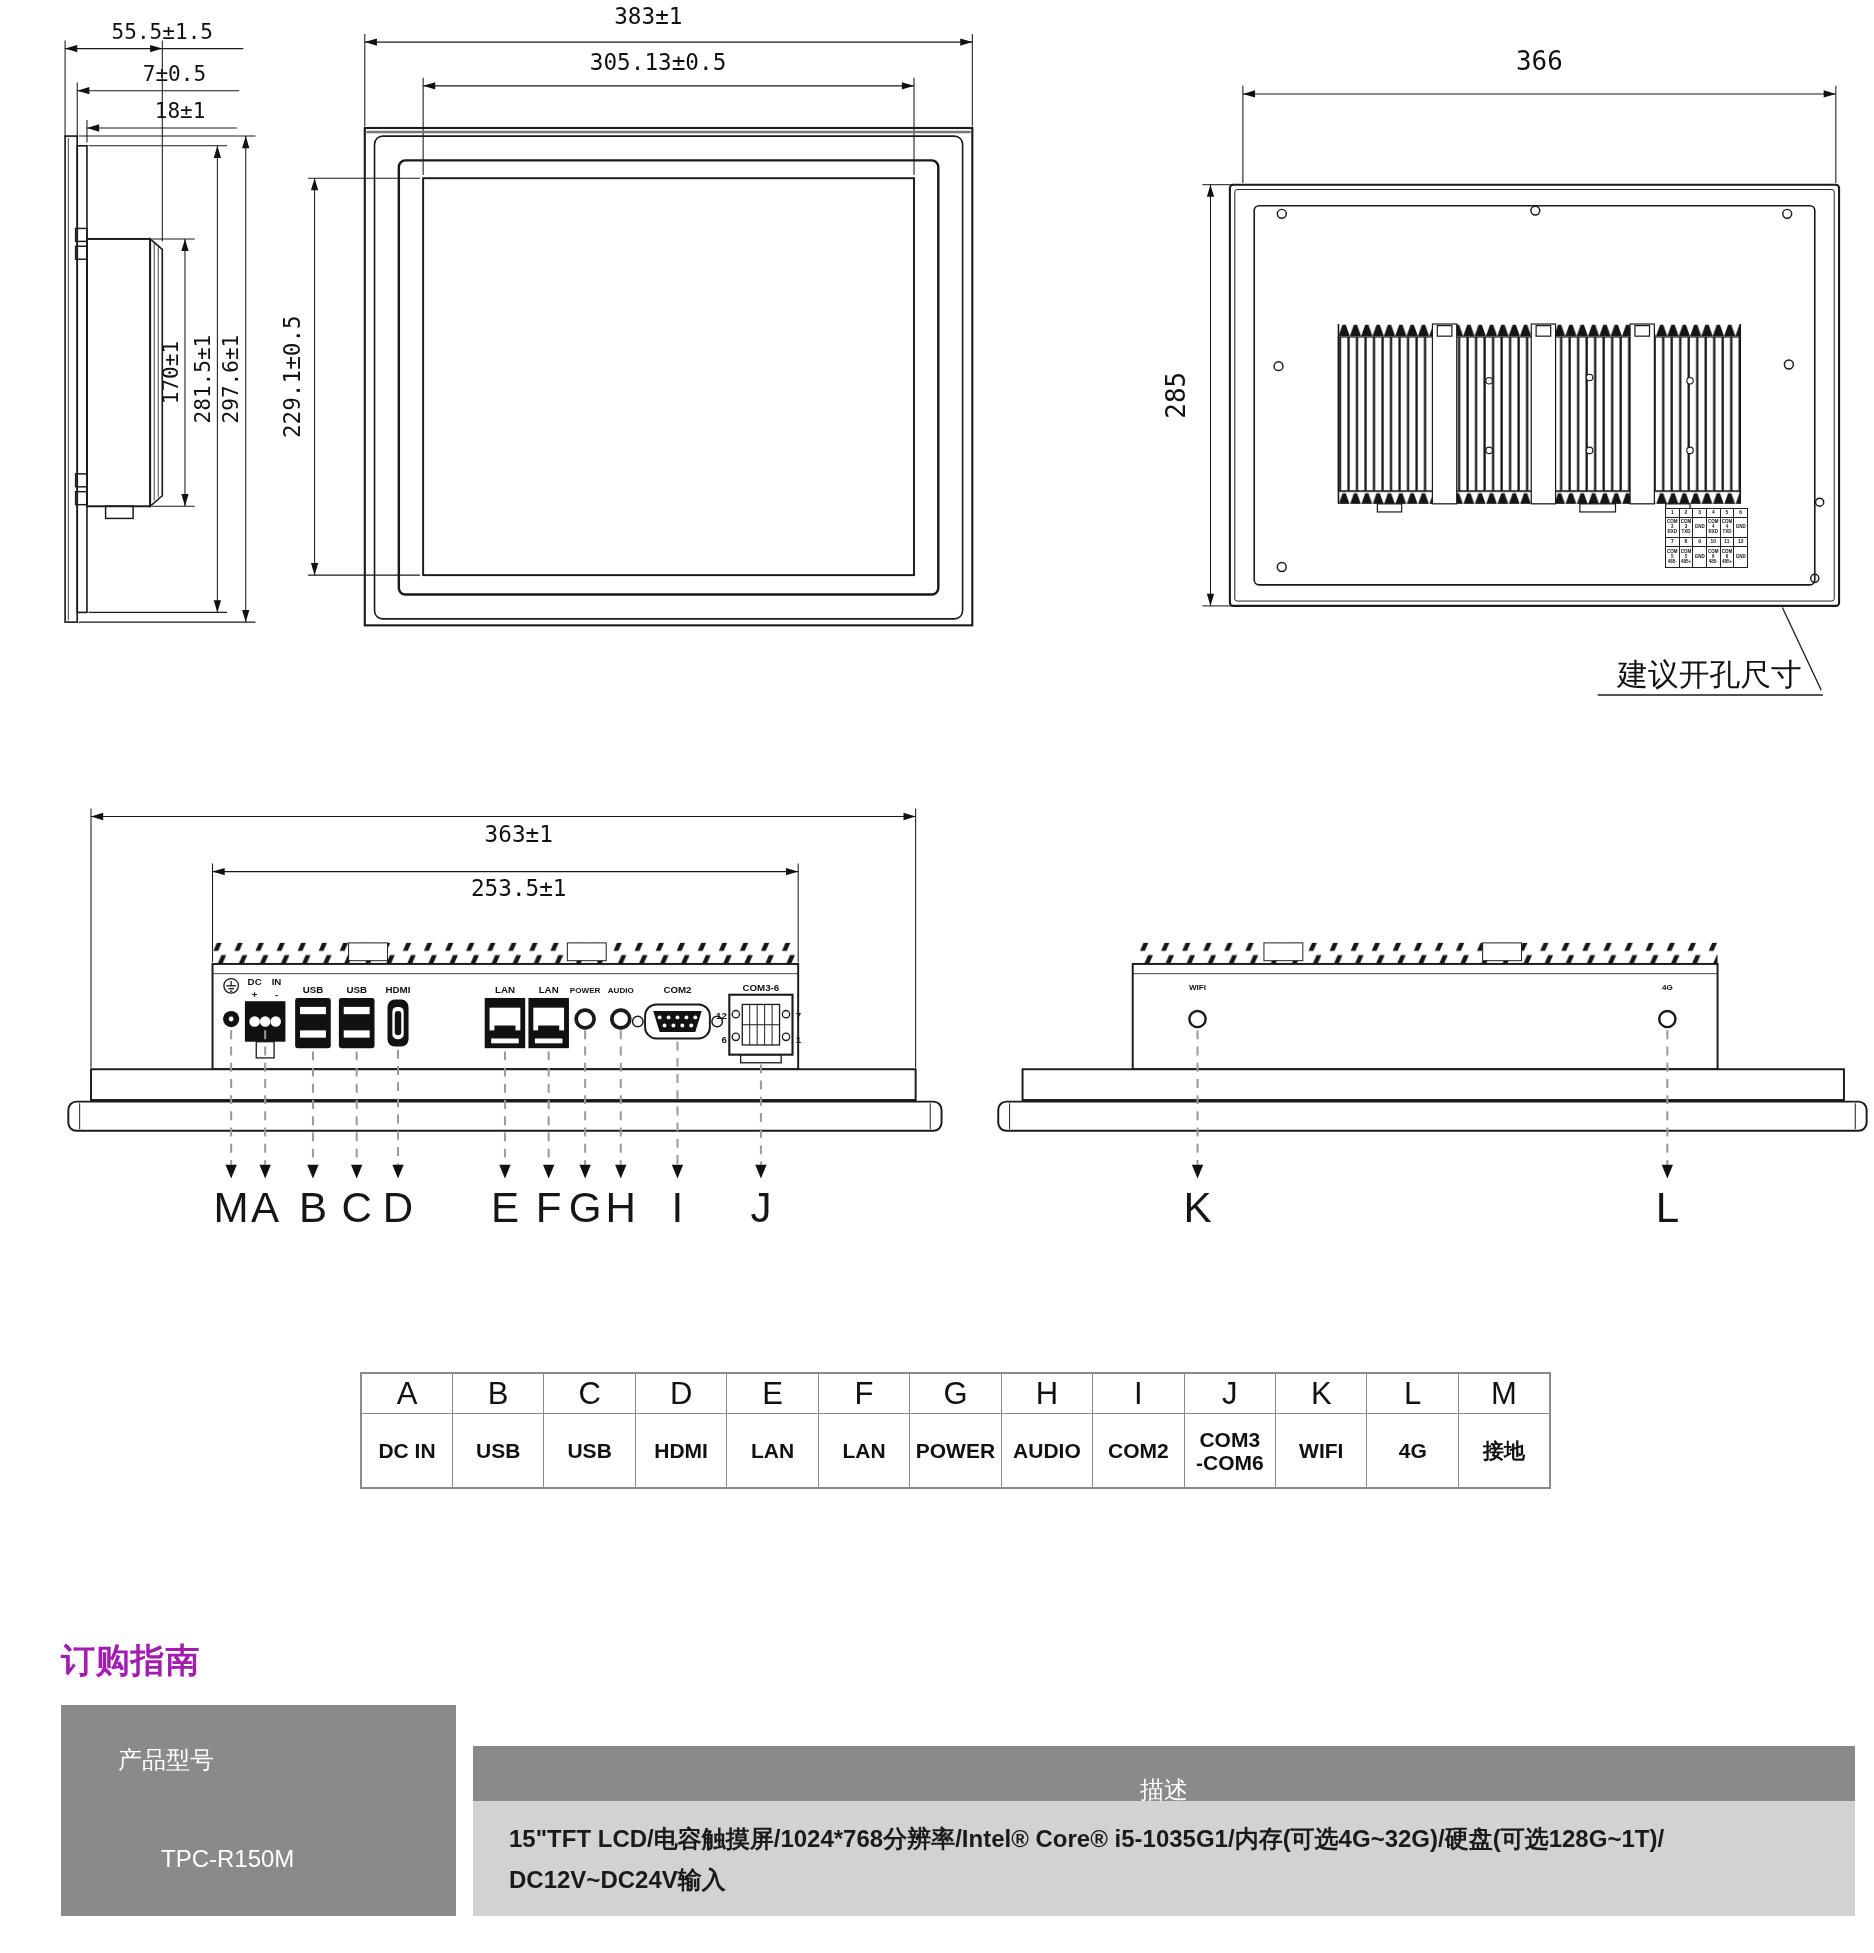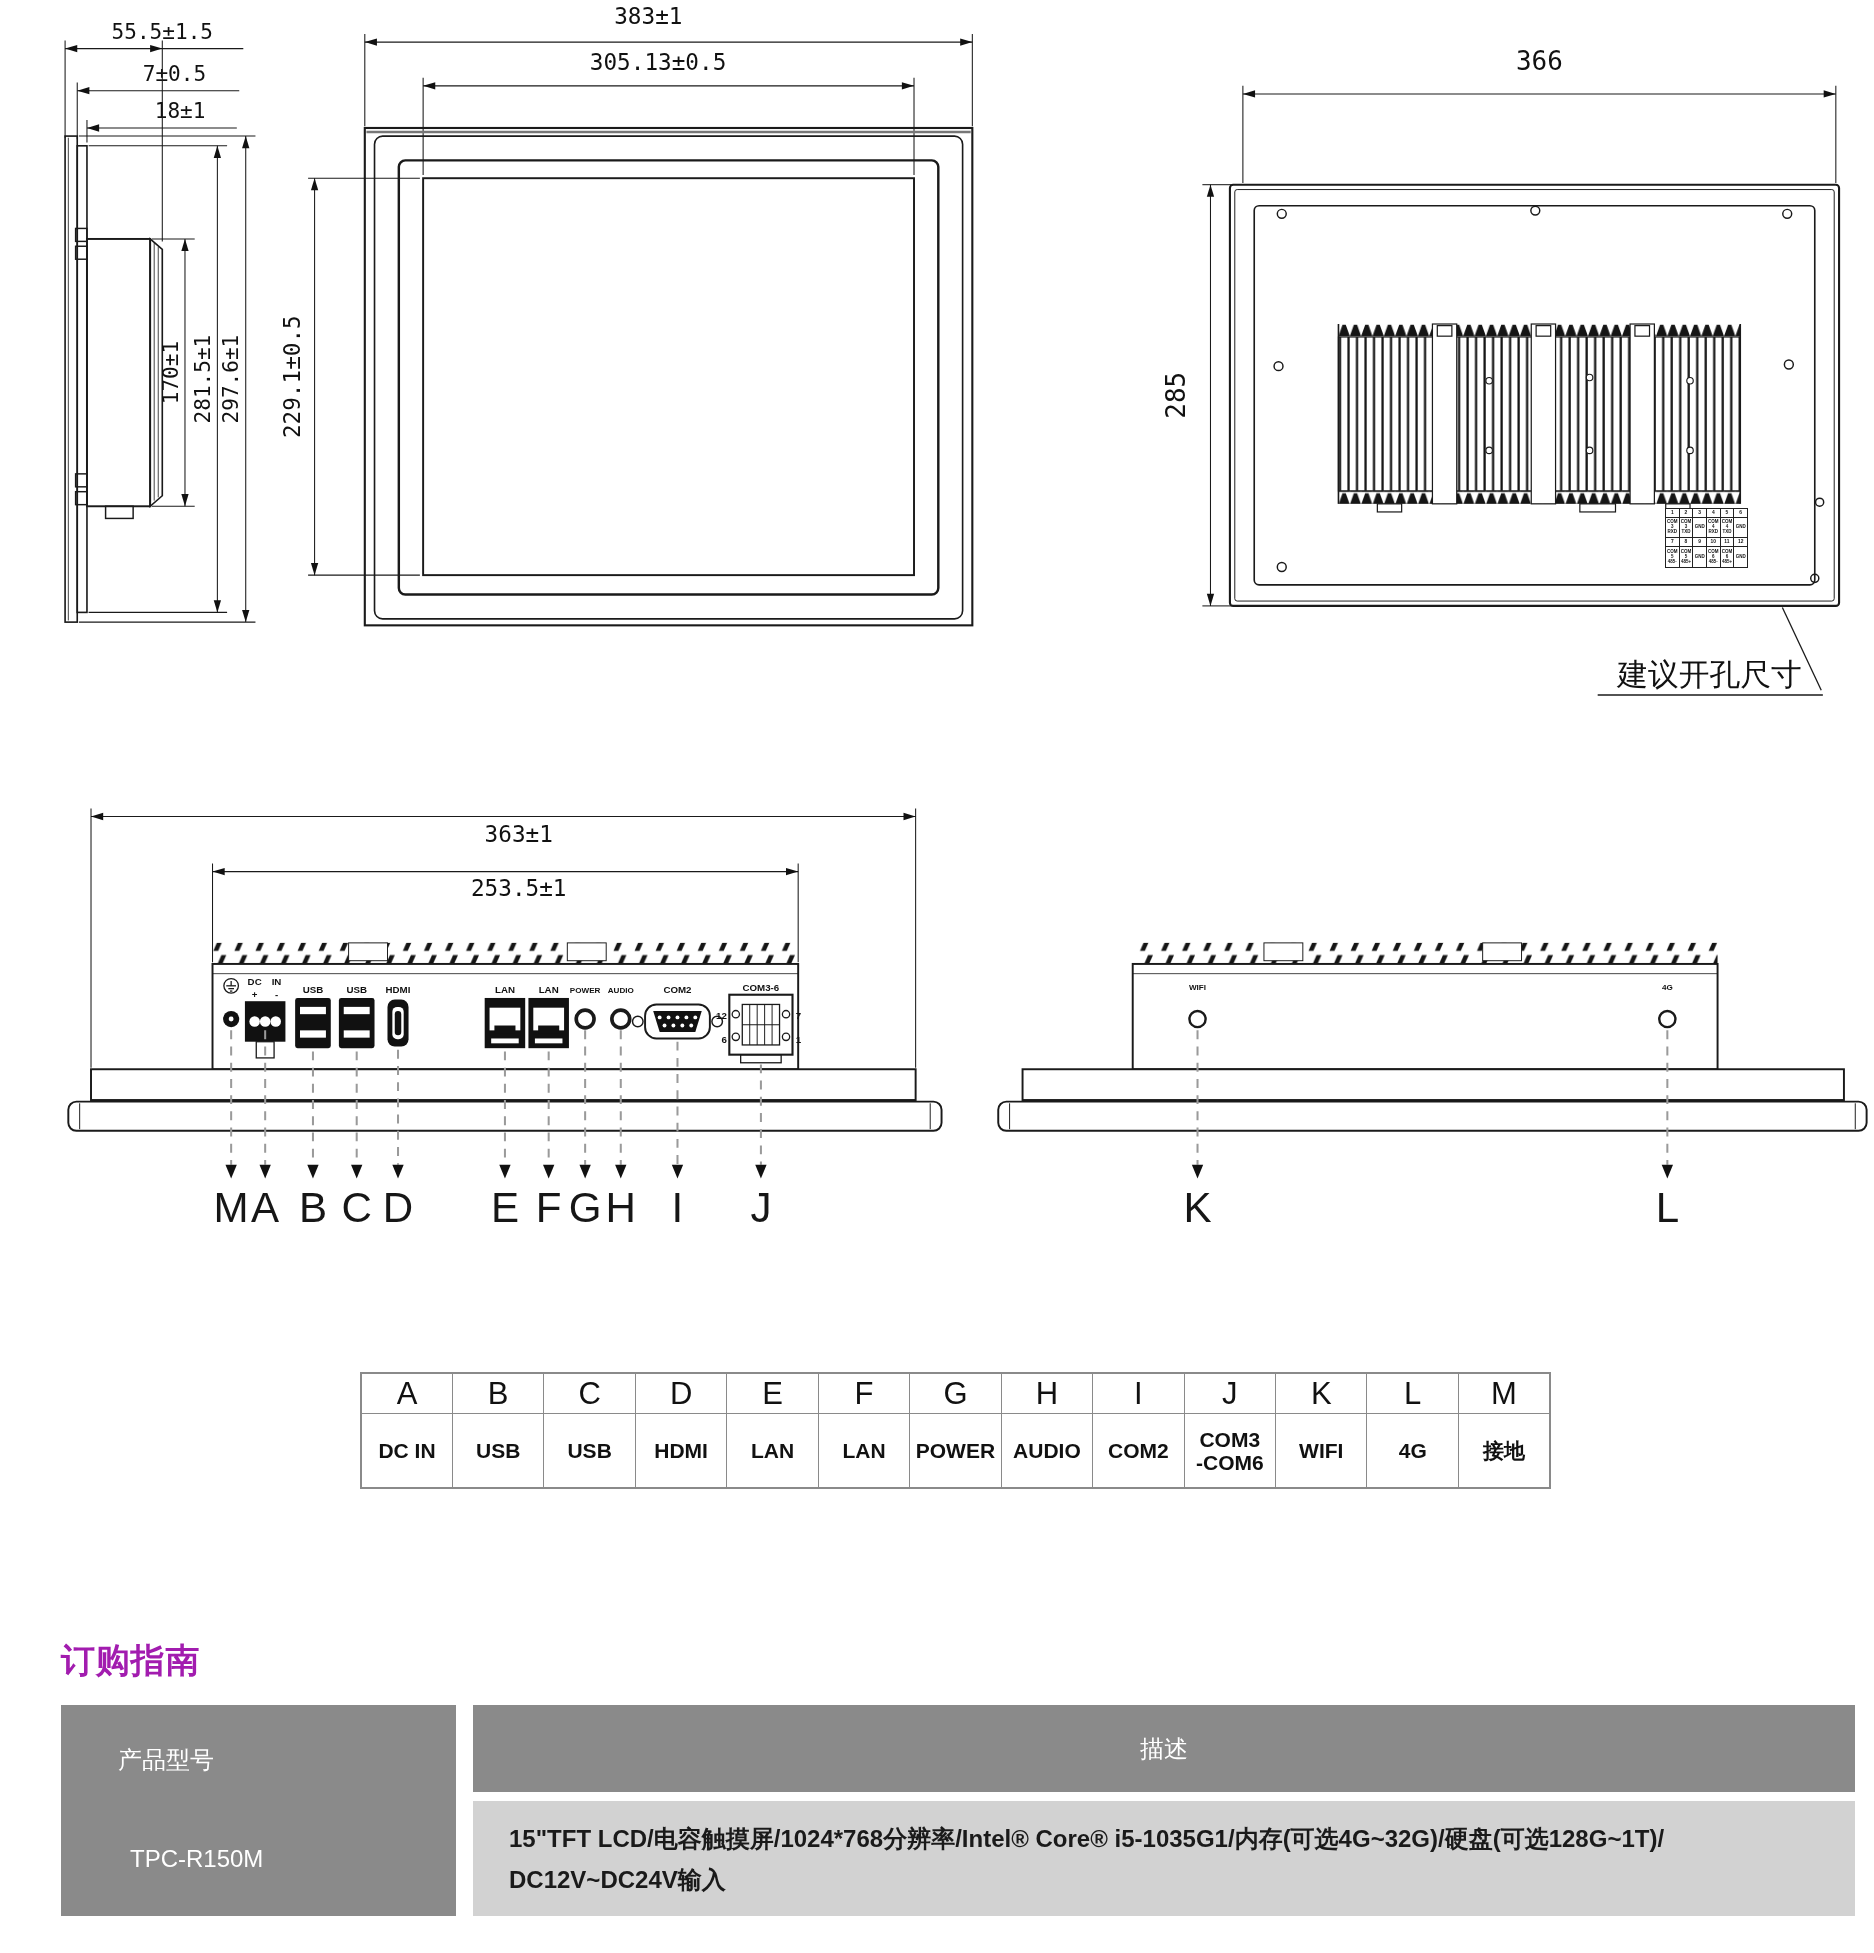--- a/index.html
+++ b/index.html
@@ -30,24 +30,24 @@
                  text-align:center;padding:0;word-break:break-word;overflow:hidden;}
   .pinsticker tr.pt-num td{height:8px;font-size:4.9px;}
   .pinsticker tr.pt-sig td{height:19.4px;}
 
   
   .ord-heading{position:absolute;left:61px;top:1638px;font-size:34px;font-weight:bold;
                color:#a21caf;z-index:2;letter-spacing:0.8px;}
   .ord-cell{position:absolute;z-index:2;display:flex;align-items:center;}
   .ord-h1{left:61px;top:1705px;width:395px;height:109px;background:#8a8a8a;color:#fff;
           font-size:24px;padding-left:57px;box-sizing:border-box;}
-  .ord-h2{left:473px;top:1705px;width:1382px;height:87px;background:#8a8a8a;color:#fff;
+  .ord-h2{left:473px;top:1746px;width:1382px;height:87px;background:#8a8a8a;color:#fff;
           font-size:24px;justify-content:center;}
   .ord-m{left:61px;top:1801px;width:395px;height:115px;background:#8a8a8a;color:#fff;
-         font-size:24px;padding-left:69px;box-sizing:border-box;}
+         font-size:24px;padding-left:100px;box-sizing:border-box;}
   .ord-d{left:473px;top:1801px;width:1382px;height:115px;background:#d2d2d2;color:#1a1a1a;
          font-size:24px;font-weight:600;padding-left:36px;box-sizing:border-box;
          flex-direction:column;align-items:flex-start;justify-content:center;line-height:41px;}
 </style>
 </head>
 <body>
 
 <svg width="1875" height="1953" viewBox="0 0 2314 2411" xmlns="http://www.w3.org/2000/svg">
   <defs>
     <pattern id="zig" width="26" height="28" patternUnits="userSpaceOnUse">

